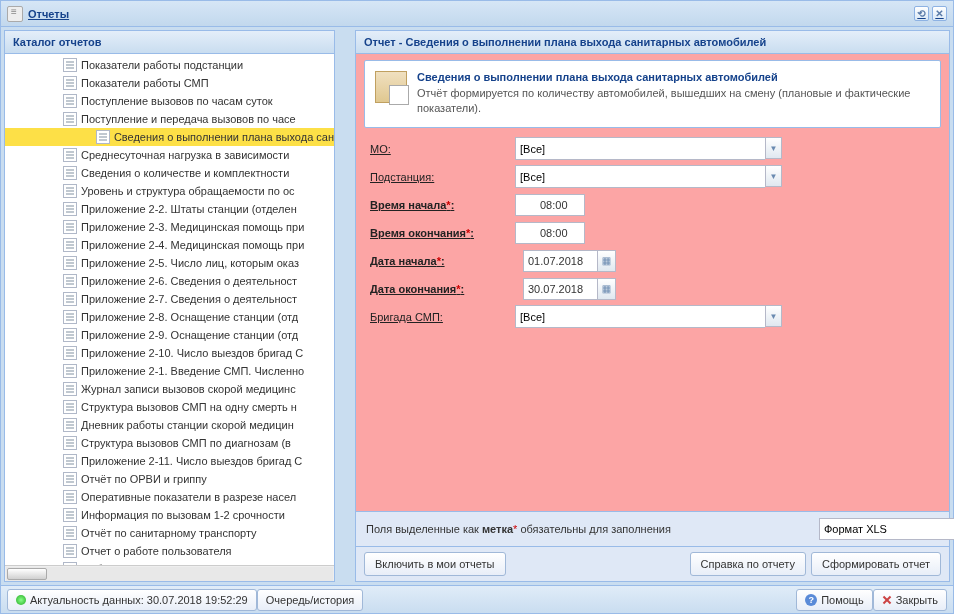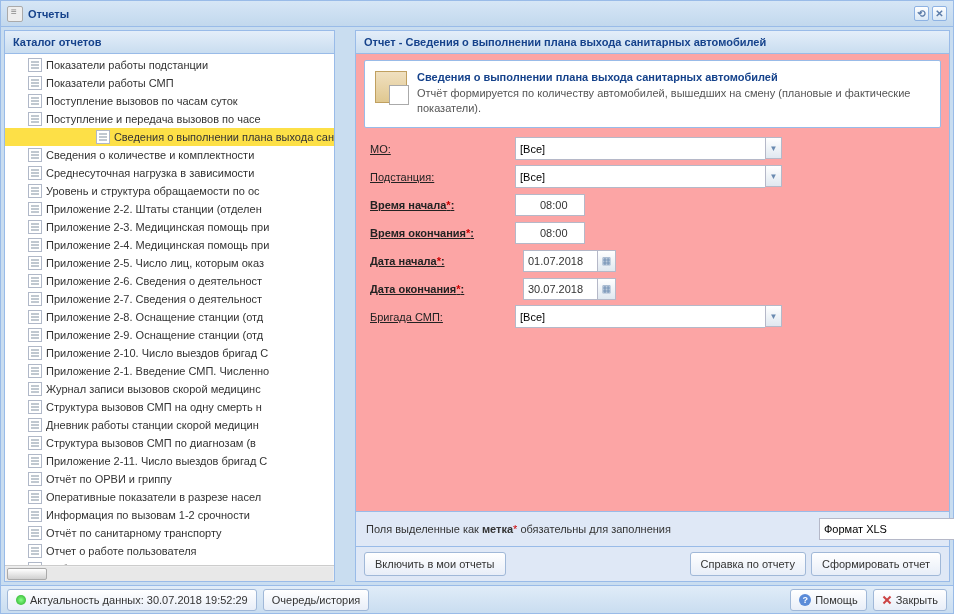--- a/index.html
+++ b/index.html
@@ -1,30 +1,30 @@
 <!DOCTYPE html>
 <html><head>
 <meta charset="utf-8">
 <style>
 * { box-sizing: border-box; margin: 0; padding: 0; }
 body { font-family: Tahoma, Arial, sans-serif; font-size: 11px; color: #333; background: #d8e7f5; width: 954px; height: 614px; overflow: hidden; position: relative; }
 
 .window { width: 954px; height: 614px; background: #c9ddf0; display: flex; flex-direction: column; border: 1px solid #99bbe8; }
-.window-header { background: linear-gradient(#d6e6f6, #c2d8ed); border-bottom: 1px solid #99bbe8; height: 26px; display: flex; align-items: center; padding: 0 6px; color: #15428b; font-weight: bold; }
+.window-header { background: linear-gradient(#d6e6f6, #c2d8ed); border-bottom: 1px solid #99bbe8; height: 26px; display: flex; align-items: center; padding: 0 6px; color: #15428b; font-weight: bold; text-decoration: underline; }
 .window-header .title-icon { width: 16px; height: 16px; margin-right: 5px; background: #eee; border: 1px solid #aaa; border-radius: 2px; display:inline-block; position:relative;}
 .window-header .title-icon::before{content:"≡"; position:absolute; top:-1px; left:3px; font-size:10px;color:#888}
 .window-header .spacer { flex: 1; }
 .window-tool { width: 15px; height: 15px; border: 1px solid #8db2e3; background: linear-gradient(#fff,#d9e8f6); margin-left: 3px; display:flex; align-items:center; justify-content:center; color:#5a7ba8; font-size:10px; cursor:pointer; border-radius:2px;}
 
 .body-wrap { flex:1; display:flex; padding: 3px; gap: 20px; min-height:0; }
 .catalog-panel { width: 331px; background:#dfe8f6; border:1px solid #99bbe8; display:flex; flex-direction:column; }
 .panel-header { background:linear-gradient(#e4eef9,#c9ddf0); color:#15428b; font-weight:bold; padding:5px 8px; border-bottom:1px solid #99bbe8; font-size:11px;}
 .tree { flex:1; background:#fff; overflow:hidden; }
 .tree-inner { padding:2px 0; }
-.tree-item { display:flex; align-items:center; height:18px; padding-left:23px; white-space:nowrap; overflow:hidden; cursor:pointer; }
+.tree-item { display:flex; align-items:center; height:18px; padding-left:58px; white-space:nowrap; overflow:hidden; cursor:pointer; }
 .tree-item.selected { background:#fde047;justify-content:flex-end; }
 .tree-item .file-icon { width:14px; height:14px; background:#fff; border:1px solid #b0b8c8; margin-right:4px; flex-shrink:0; position:relative;}
 .tree-item .file-icon::after{content:""; position:absolute; left:2px; top:2px; right:2px; height:2px; background:#c0c8d0; box-shadow:0 3px 0 #c0c8d0, 0 6px 0 #c0c8d0;}
 .tree-scroll { height:16px; background:#eee; border-top:1px solid #ccc; display:flex; align-items:center; }
 .tree-scroll-track{flex:1; height:14px; background:#e8e8e8; margin:1px; position:relative;}
 .tree-scroll-thumb{position:absolute; left:1px; top:1px; width:40px; height:12px; background:linear-gradient(#fff,#d0d0d0); border:1px solid #aaa; border-radius:2px;}
 
 .report-panel { flex:1; background:#fca5a5; border:1px solid #99bbe8; display:flex; flex-direction:column; min-width:0;}
 .desc-box { margin:6px 8px; border:1px solid #99bbe8; background:#fff; padding:10px; display:flex; gap:10px; border-radius:2px;}
 .desc-icon { width:32px; height:32px; flex-shrink:0; background:linear-gradient(#f0e0c0,#e0c890); border:1px solid #c0a060; position:relative;}
@@ -49,21 +49,21 @@
 
 .hint-bar { border-top:1px solid #99bbe8; padding:6px 10px; display:flex; align-items:center; background:#dfe8f6; gap:8px;}
 .hint-text { flex:1; color:#333;}
 .hint-text b { font-weight:bold;}
 .format-combo { width:120px; display:flex;}
 .format-combo input { flex:1; border:1px solid #b5b8c8; border-right:none; height:22px; padding:2px 4px; font-size:11px;}
 
 .button-bar { border-top:1px solid #99bbe8; padding:5px 8px; display:flex; align-items:center; background:#dfe8f6; gap:5px;}
 .btn { height:24px; padding:0 10px; border:1px solid #a0b8d8; background:linear-gradient(#fff,#e8eef8); border-radius:3px; cursor:pointer; font-size:11px; color:#333; display:flex; align-items:center;}
 
-.status-bar { height:28px; background:linear-gradient(#e0ecf8,#c9ddf0); border-top:1px solid #99bbe8; display:flex; align-items:center; padding:0 6px; gap:6px;}
+.status-bar { height:28px; background:linear-gradient(#e0ecf8,#c9ddf0); border-top:1px solid #99bbe8; display:flex; align-items:center; padding:0 6px; }
 .status-btn { height:22px; padding:0 8px; border:1px solid #a0b8d8; background:linear-gradient(#fff,#e8eef8); border-radius:3px; display:flex; align-items:center; gap:4px; cursor:pointer; font-size:11px;}
 .status-spacer { flex:1; }
 .green-dot{width:10px;height:10px;border-radius:50%;background:radial-gradient(#8f8,#2a2);}
 .help-icon{width:12px;height:12px;border-radius:50%;background:#5a8bd8;color:#fff;display:flex;align-items:center;justify-content:center;font-size:9px;font-weight:bold;}
 .close-icon{width:10px;height:10px;position:relative;}
 .close-icon::before,.close-icon::after{content:"";position:absolute;left:4px;top:0;width:2px;height:10px;background:#c44;}
 .close-icon::before{transform:rotate(45deg);}
 .close-icon::after{transform:rotate(-45deg);}
 </style>
 </head>
@@ -99,25 +99,25 @@
             <div class="tree-item">
               <span class="file-icon"></span>
               <span>Поступление и передача вызовов по часе</span>
             </div>
             <div class="tree-item selected">
               <span class="file-icon"></span>
               <span>Сведения о выполнении плана выхода сан</span>
             </div>
             <div class="tree-item">
               <span class="file-icon"></span>
+              <span>Среднесуточная нагрузка в зависимости</span>
+            </div>
+            <div class="tree-item">
+              <span class="file-icon"></span>
               <span>Сведения о количестве и комплектности</span>
-            </div>
-            <div class="tree-item">
-              <span class="file-icon"></span>
-              <span>Среднесуточная нагрузка в зависимости</span>
             </div>
             <div class="tree-item">
               <span class="file-icon"></span>
               <span>Уровень и структура обращаемости по ос</span>
             </div>
             <div class="tree-item">
               <span class="file-icon"></span>
               <span>Приложение 2-2. Штаты станции (отделен</span>
             </div>
             <div class="tree-item">

